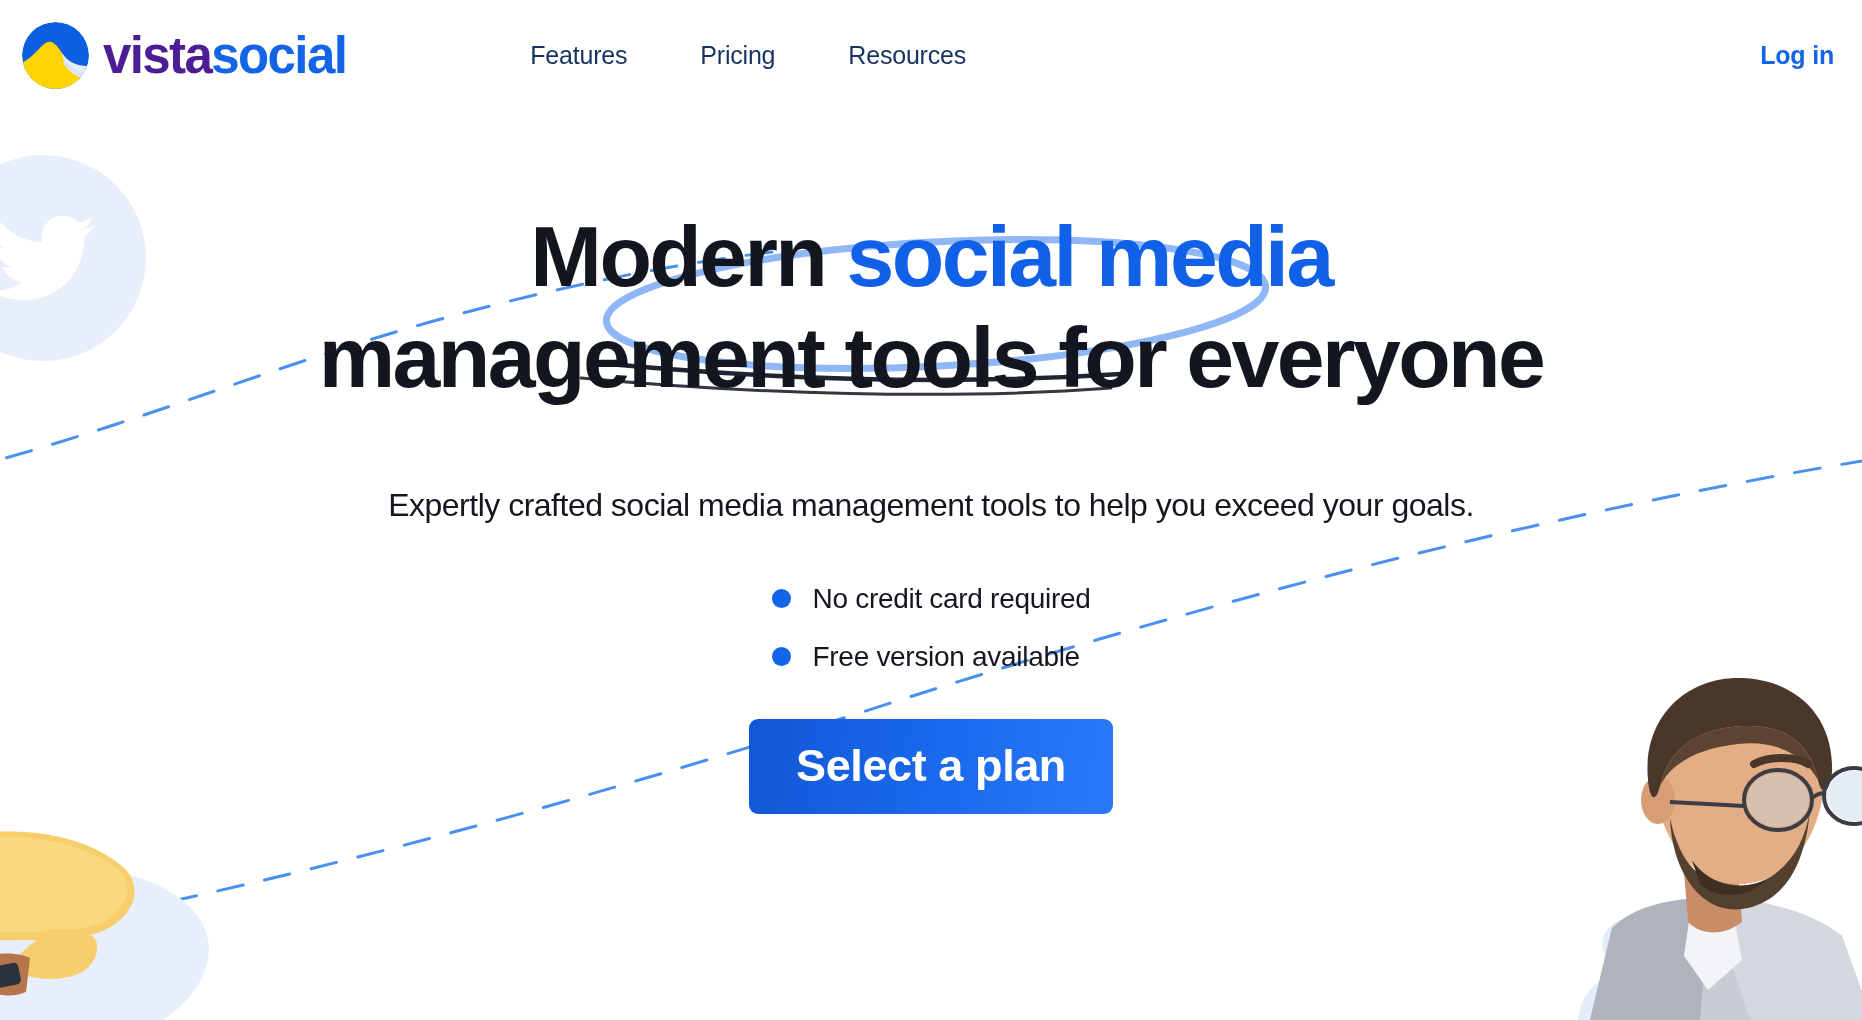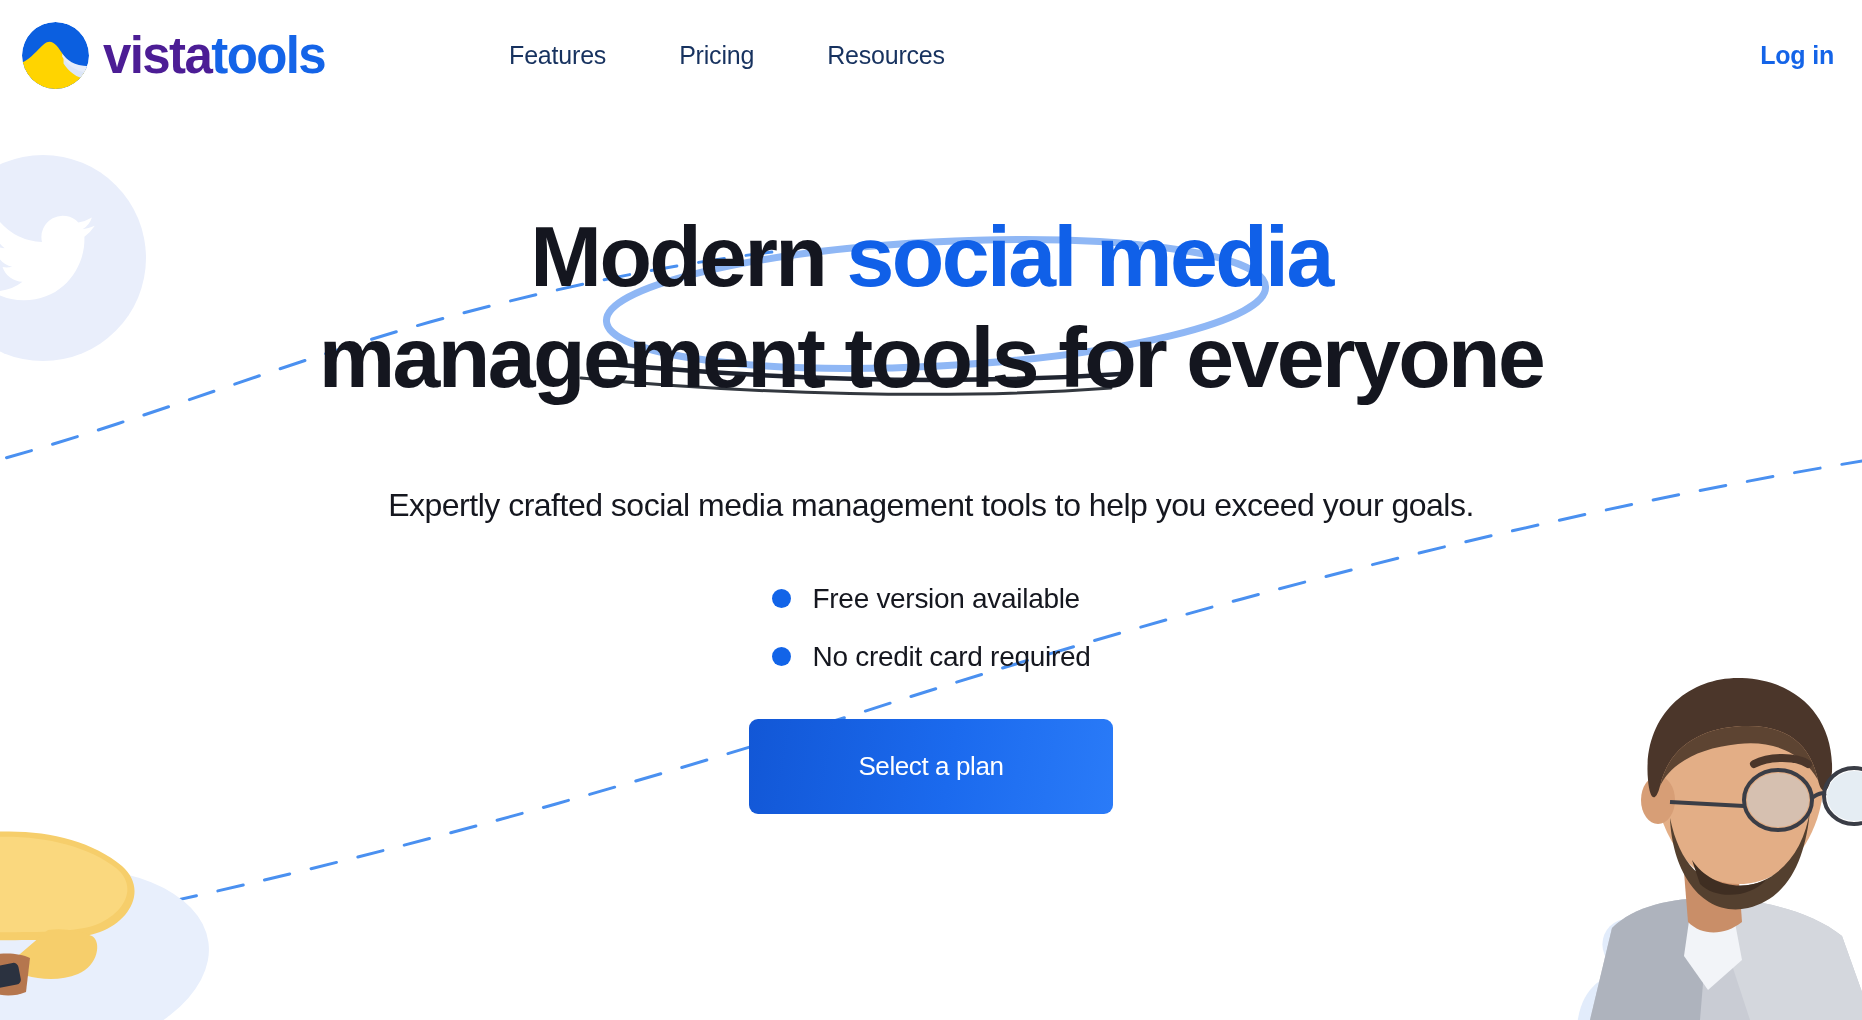--- a/index.html
+++ b/index.html
@@ -232,22 +232,22 @@
   .btn-cta {
     display: inline-flex;
     align-items: center;
     justify-content: center;
     width: 364px;
     height: 95px;
     border: none;
     border-radius: 9px;
     background: linear-gradient(100deg, #1257d6 0%, #1b6aee 55%, #2a7bf8 100%);
     color: #ffffff;
-    font-size: 26px;
-    font-weight: 400;
+    font-size: 45px;
+    font-weight: 700;
     letter-spacing: -0.4px;
     font-family: inherit;
     cursor: pointer;
   }
 
   
   .person-right {
     position: absolute;
     right: -10px;
     bottom: 0;
@@ -302,21 +302,21 @@
             </clipPath>
         </defs>
         <g clip-path="url(#logoClip)">
           <rect x="0" y="0" width="100" height="100" fill="#0B5FE0"></rect>
           <path d="M-5 105 L-5 62 C 10 60, 22 42, 33 33 C 44 24, 52 34, 62 50 C 70 63, 80 72, 105 72 L105 105 Z" fill="#FFD400"></path>
           <path d="M62 50 C 70 63, 80 72, 105 72 L105 86 C 82 86, 70 74, 62 62 Z" fill="#DCE6F8"></path>
           <path d="M60 47 C 68 58, 78 66, 105 66 L105 76 C 78 76, 68 62, 60 52 Z" fill="#E6EDFA"></path>
         </g>
       </svg>
       <span class="brand-word">
-        <span class="w1">vista</span><span class="w2">tools</span>
+        <span class="w1">vista</span><span class="w2">social</span>
       </span>
     </a>
 
     <nav class="main-nav">
       <a class="nav-link" href="#">Features</a>
       <a class="nav-link" href="#">Pricing</a>
       <a class="nav-link" href="#">Resources</a>
     </nav>
 
     <div class="header-actions">
@@ -336,25 +336,25 @@
       <h1 class="headline">
         <span>Modern </span><span class="hl-accent">social media</span><span> management tools for everyone</span>
       </h1>
     </div>
 
     <p class="subhead">Expertly crafted social media management tools to help you exceed your goals.</p>
 
     <ul class="benefits">
       <li class="benefit">
         <span class="benefit-dot"></span>
-        <span class="benefit-text">Free version available</span>
+        <span class="benefit-text">No credit card required</span>
       </li>
       <li class="benefit">
         <span class="benefit-dot"></span>
-        <span class="benefit-text">No credit card required</span>
+        <span class="benefit-text">Free version available</span>
       </li>
     </ul>
 
     <div class="cta-row">
       <button class="btn-cta" type="button">Select a plan</button>
     </div>
   </main>
 
   <svg class="person-left" viewBox="0 0 230 240">
     <path d="M-30 58 C 30 44, 100 52, 140 86 C 165 108, 150 140, 118 152 C 90 162, 40 160, -30 160 Z" fill="#F6CE6B"></path>

